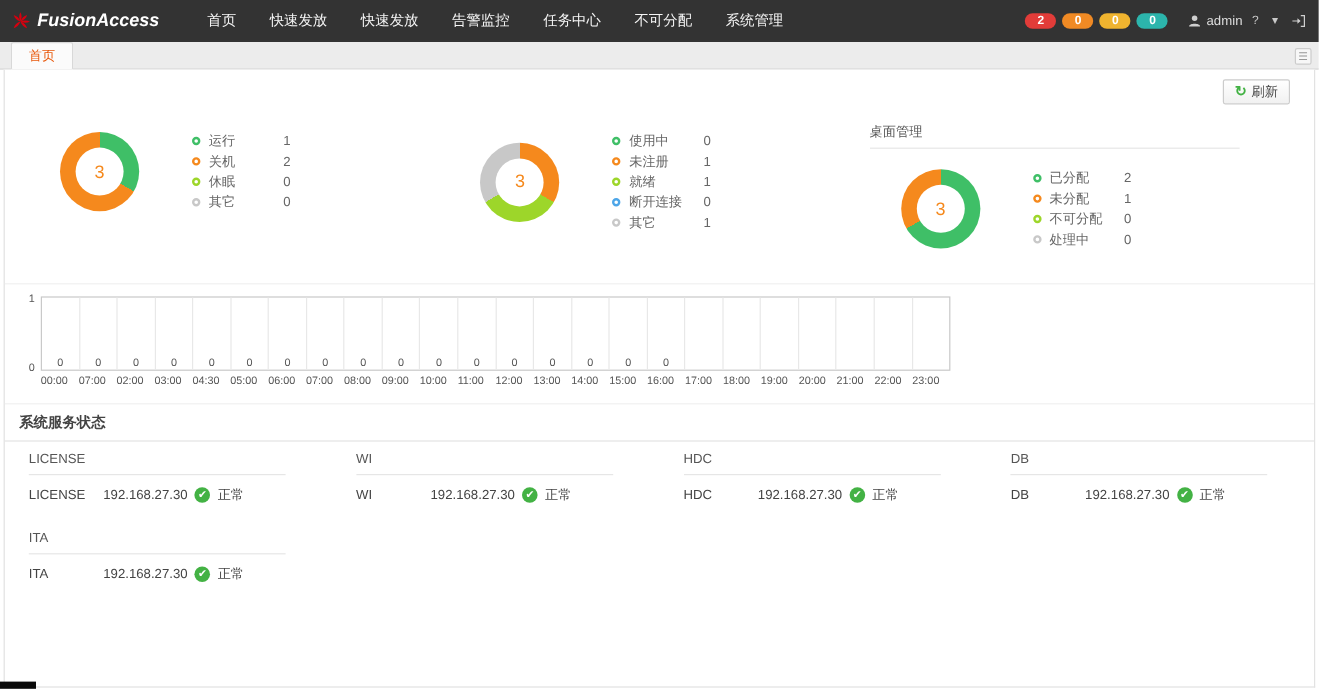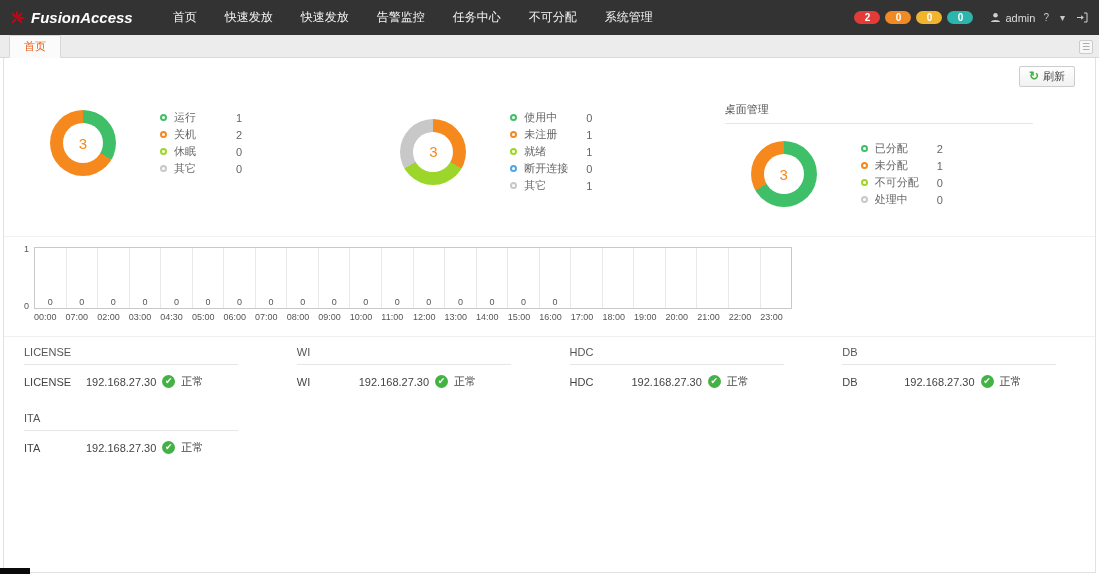--- a/index.html
+++ b/index.html
@@ -332,20 +332,21 @@
           <div class="hr-label">19:00</div>
           <div class="hr-label">20:00</div>
           <div class="hr-label">21:00</div>
           <div class="hr-label">22:00</div>
           <div class="hr-label">23:00</div>
         </div>
     </div>
   </section>
 
   <section class="section-sep">
+    <h2 class="sec-title">系统服务状态</h2>
 
     <div class="svc-grid">
       <div class="svc-card">
         <div class="svc-head">LICENSE</div>
         <div class="svc-row">
           <span class="svc-name">LICENSE</span>
           <span class="svc-ip">192.168.27.30</span>
           <span class="ok-icon"></span>
           <span class="svc-status">正常</span>
         </div>

